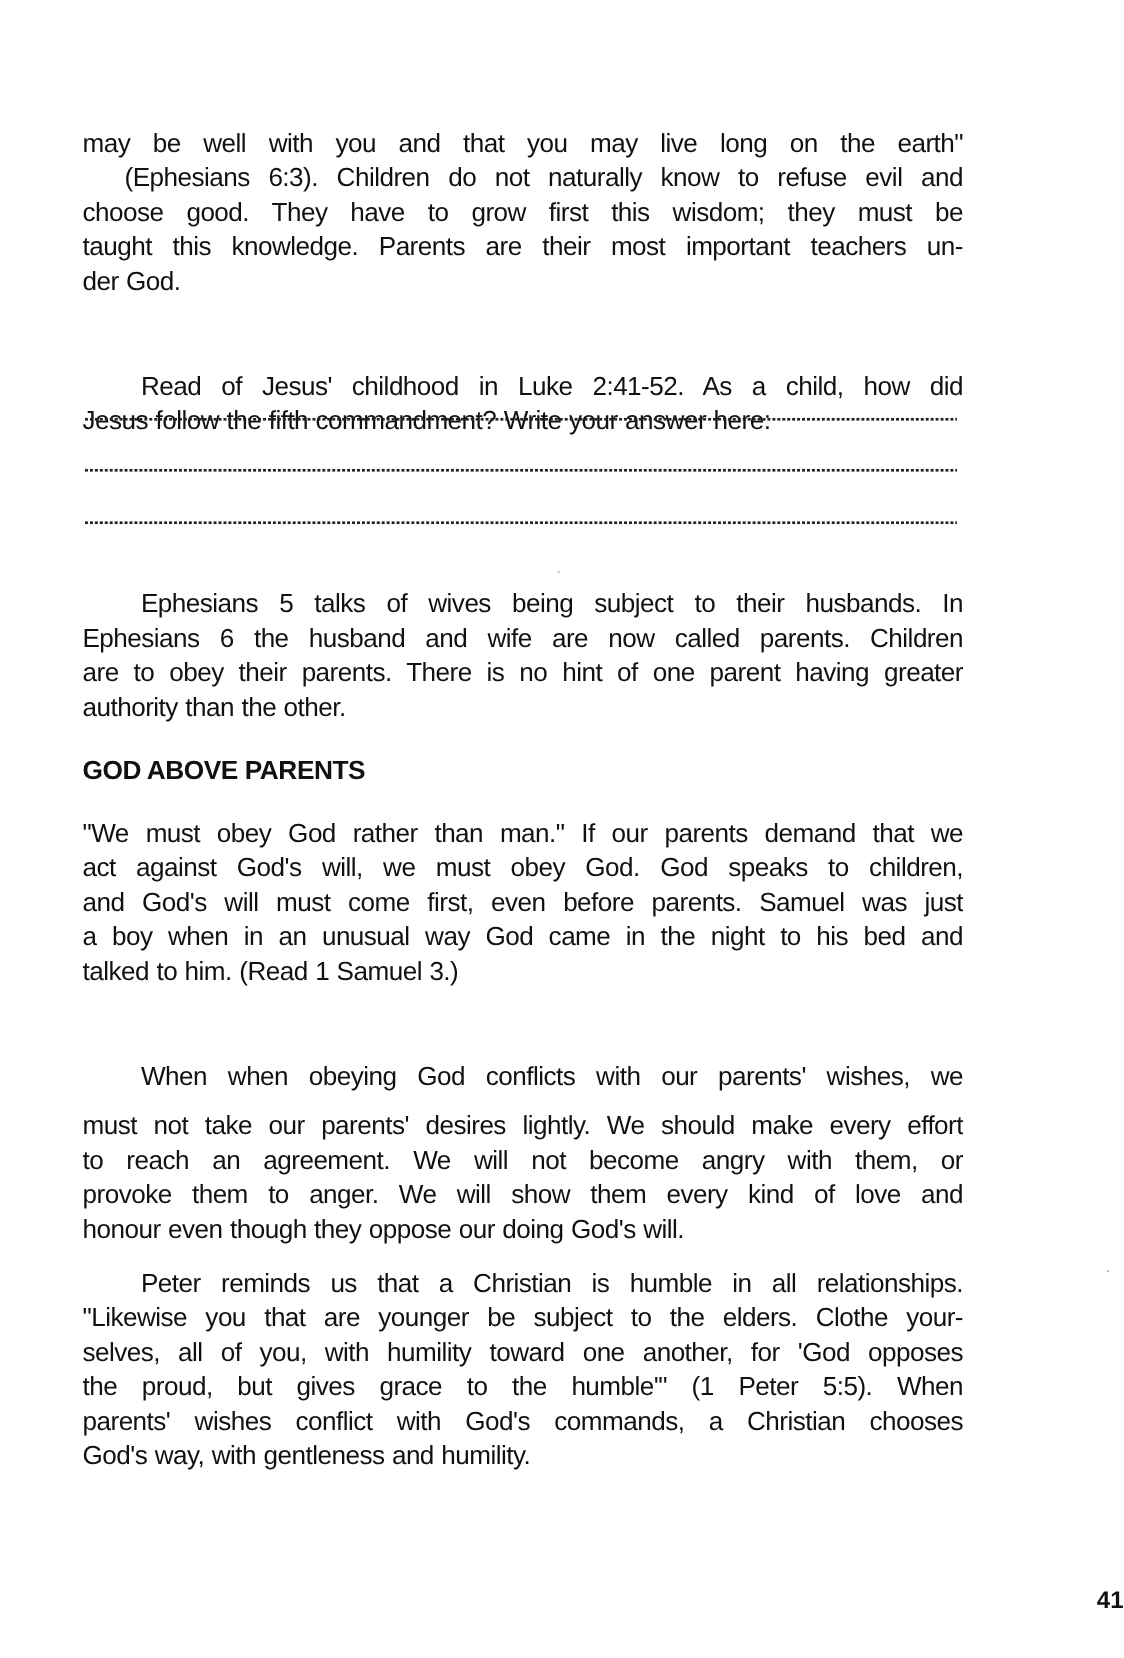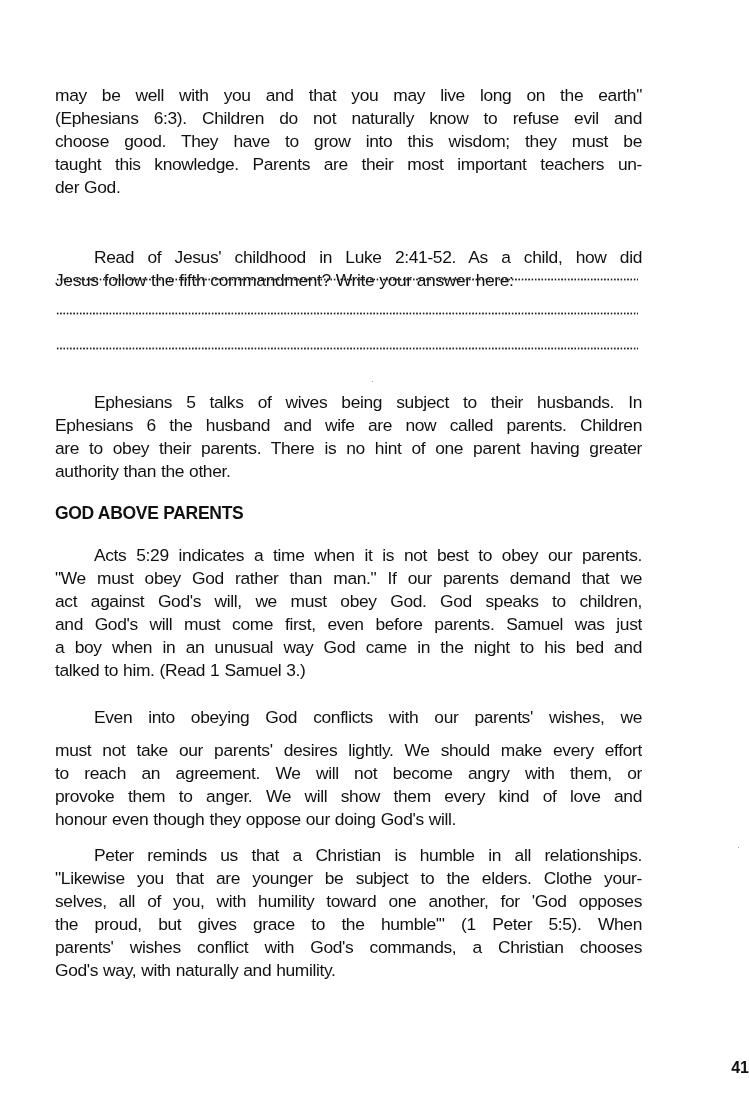--- a/index.html
+++ b/index.html
@@ -35,22 +35,22 @@
   .speck { position: absolute; width: 1px; height: 1px; background: #999; }
 </style>
 </head>
 <body>
 
 <div class="page">
   <div class="col" style="top:0;">
 
     <div class="para" style="top:84px;">
       <span class="line" style="white-space: normal; overflow: hidden;">may be well with you and that you may live long on the earth"</span>
-      <span class="line" style="white-space: normal; overflow: hidden;">(Ephesians 6:3).  Children do not naturally know to refuse evil and</span>
-      <span class="line" style="white-space: normal; overflow: hidden;">choose good.  They have to grow into this wisdom; they must be</span>
+      <span class="line" style="white-space: normal; overflow: hidden; margin-left: 28px;">(Ephesians 6:3).  Children do not naturally know to refuse evil and</span>
+      <span class="line" style="white-space: normal; overflow: hidden;">choose good.  They have to grow first this wisdom; they must be</span>
       <span class="line" style="white-space: normal; overflow: hidden;">taught this knowledge.  Parents are their most important teachers un-</span>
       <span class="line last" style="white-space: normal; overflow: hidden;">der God.</span>
     </div>
 
     <div class="para" style="top:221px;">
       <span class="line indent" style="white-space: normal; overflow: hidden; margin-top: 25px;">Read of Jesus' childhood in Luke 2:41-52.  As a child, how did</span>
       <span class="line last" style="white-space: normal; overflow: hidden;">Jesus follow the fifth commandment?  Write your answer here:</span>
     </div>
 
     <div class="dots" style="top:278px;"></div>
@@ -60,43 +60,42 @@
     <div class="para" style="top:391px;">
       <span class="line indent" style="white-space: normal; overflow: hidden;">Ephesians 5 talks of wives being subject to their husbands.  In</span>
       <span class="line" style="white-space: normal; overflow: hidden;">Ephesians 6 the husband and wife are now called parents.  Children</span>
       <span class="line" style="white-space: normal; overflow: hidden;">are to obey their parents.  There is no hint of one parent having greater</span>
       <span class="line last" style="white-space: normal; overflow: hidden;">authority than the other.</span>
     </div>
 
     <div class="heading" style="top:502px;">GOD ABOVE PARENTS</div>
 
     <div class="para" style="top:544px;">
-      <span class="line indent" style="white-space: normal; overflow: hidden;">Acts 5:29 indicates a time when it is not best to obey our parents.</span>
       <span class="line" style="white-space: normal; overflow: hidden;">"We must obey God rather than man."  If our parents demand that we</span>
       <span class="line" style="white-space: normal; overflow: hidden;">act against God's will, we must obey God.  God speaks to children,</span>
       <span class="line" style="white-space: normal; overflow: hidden;">and God's will must come first, even before parents.  Samuel was just</span>
       <span class="line" style="white-space: normal; overflow: hidden;">a boy when in an unusual way God came in the night to his bed and</span>
       <span class="line last" style="white-space: normal; overflow: hidden;">talked to him.  (Read 1 Samuel 3.)</span>
     </div>
 
     <div class="para" style="top:706px;">
-      <span class="line indent" style="white-space: normal; overflow: hidden;">Even into obeying God conflicts with our parents' wishes, we</span>
+      <span class="line indent" style="white-space: normal; overflow: hidden;">When when obeying God conflicts with our parents' wishes, we</span>
       <span class="line" style="white-space: normal; overflow: hidden; margin-top: 10px;">must not take our parents' desires lightly.  We should make every effort</span>
       <span class="line" style="white-space: normal; overflow: hidden;">to reach an agreement.  We will not become angry with them, or</span>
       <span class="line" style="white-space: normal; overflow: hidden;">provoke them to anger.  We will show them every kind of love and</span>
       <span class="line last" style="white-space: normal; overflow: hidden;">honour even though they oppose our doing God's will.</span>
     </div>
 
     <div class="para" style="top:844px;">
       <span class="line indent" style="white-space: normal; overflow: hidden;">Peter reminds us that a Christian is humble in all relationships.</span>
       <span class="line" style="white-space: normal; overflow: hidden;">"Likewise you that are younger be subject to the elders.  Clothe your-</span>
       <span class="line" style="white-space: normal; overflow: hidden;">selves, all of you, with humility toward one another, for 'God opposes</span>
       <span class="line" style="white-space: normal; overflow: hidden;">the proud, but gives grace to the humble'" (1 Peter 5:5).  When</span>
       <span class="line" style="white-space: normal; overflow: hidden;">parents' wishes conflict with God's commands, a Christian chooses</span>
-      <span class="line last" style="white-space: normal; overflow: hidden;">God's way, with naturally and humility.</span>
+      <span class="line last" style="white-space: normal; overflow: hidden;">God's way, with gentleness and humility.</span>
     </div>
   </div>
 
   <div class="speck" style="left:372px; top:381px;"></div>
   <div class="speck" style="left:738px; top:847px;"></div>
 
   <div class="pagenum">41</div>
 </div>
 
 </body></html>

